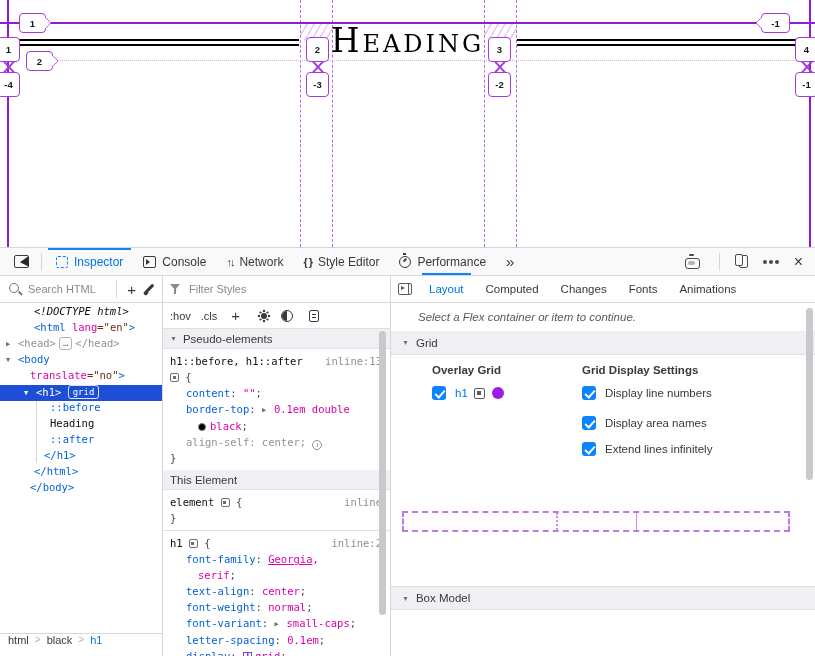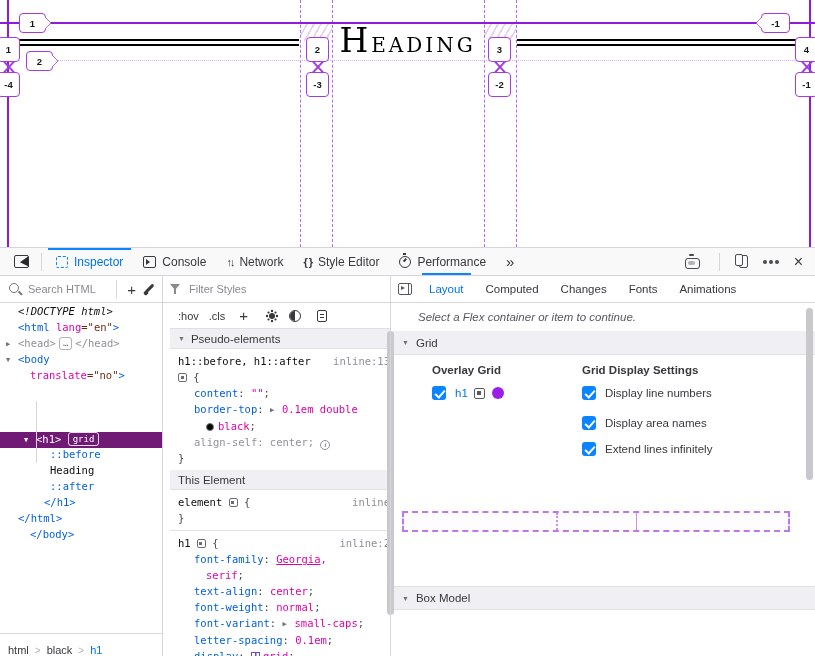--- a/index.html
+++ b/index.html
@@ -11,21 +11,21 @@
   .vs { position:absolute; top:0; bottom:0; width:2px; background:#8d1bd8; z-index:1; }
   .vd { position:absolute; top:0; bottom:0; width:0; border-left:1.5px dashed #b56ae6; z-index:1; }
   .hs { position:absolute; left:0; right:0; top:22px; height:2px; background:#8d1bd8; z-index:1; }
   .hd { position:absolute; left:56px; right:6px; top:60px; border-top:1.6px dotted #d8aef2; z-index:1; }
   .hatch { position:absolute; top:23px; height:18px; width:32px; z-index:0;
     background:repeating-linear-gradient(120deg, rgba(170,70,220,.28) 0 1.5px, rgba(170,70,220,0) 1.5px 6px); }
   .dbl { position:absolute; top:39px; height:7px; border-top:2px solid #000; border-bottom:2px solid #000; z-index:2; }
   #pg-heading { position:absolute; left:0; right:0; top:24px; text-align:center; z-index:3;
     font-family:"DejaVu Serif",serif; color:#000; line-height:1; letter-spacing:3px; white-space:nowrap; }
   #pg-heading .hfirst { font-size:33px; }
-  #pg-heading .hrest  { font-size:20px; text-transform:uppercase; letter-spacing:3px; }
+  #pg-heading .hrest  { font-size:24px; text-transform:uppercase; letter-spacing:3px; }
   .gb { position:absolute; background:#fff; border:1.5px solid #a43be0; border-radius:4px;
         display:flex; align-items:center; justify-content:center; z-index:5;
         font:600 9.5px "Liberation Sans",sans-serif; color:#18181a; }
   .gb.tip-r::after, .gb.tip-l::after { content:""; position:absolute; top:50%; width:8px; height:8px;
         background:#fff; border-top:1.5px solid #a43be0; border-right:1.5px solid #a43be0; border-radius:1px; }
   .gb.tip-r::after { right:-5px; transform:translateY(-50%) rotate(45deg); }
   .gb.tip-l::after { left:-5px;  transform:translateY(-50%) rotate(-135deg); }
   .xc { position:absolute; width:18px; height:12px; z-index:4; }
   .xc::before,.xc::after { content:""; position:absolute; left:8px; top:-2px; width:2px; height:16px; background:#a43be0; }
   .xc::before { transform:rotate(42deg); } .xc::after { transform:rotate(-42deg); }
@@ -52,40 +52,40 @@
     font-size:11.5px; color:#38383d; }
   .sb-tab.active { color:#0074e8; }
   .sb-tab.active::before { content:""; position:absolute; top:0; left:4px; right:4px; height:2px; background:#0a84ff; }
 
   
   .pdiv { position:absolute; width:1px; background:#d7d7db; top:276px; bottom:0; z-index:9; }
 
   
   #markup-panel { position:absolute; left:0; top:303px; width:162px; height:330px; background:#fff; overflow:hidden; }
   .mrow { height:16px; line-height:16px; white-space:pre; font:10.5px "DejaVu Sans Mono",monospace; color:#0c0c0d; }
-  .p6{padding-left:6px}.p18{padding-left:18px}.p24{padding-left:24px}.p30{padding-left:30px}.p44{padding-left:44px}.p50{padding-left:50px}
+  .p6{padding-left:6px}.p18{padding-left:34px}.p24{padding-left:24px}.p30{padding-left:30px}.p44{padding-left:44px}.p50{padding-left:50px}
   .tk-doctype { font-style:italic; color:#0c0c0d; }
   .tk-tag { color:#0060df; } .tk-attr { color:#dd00a9; } .tk-attv { color:#6e2b12; }
   .tk-dim { color:#909095; } .tk-pseudo { color:#0060df; } .tk-text { color:#0c0c0d; }
   .tk-exp { color:#737373; font-size:7px; display:inline-block; width:12px; vertical-align:1px; }
   .tk-dots { display:inline-block; border:1px solid #b1b1b3; border-radius:3px; padding:0 3px; margin:0 3px;
     color:#737373; font-size:9px; line-height:11px; vertical-align:1px; }
-  .mrow.sel { background:#701a75;margin-top:47px; }
+  .mrow.sel { background:#1d4ed8; }
   .mrow.sel .tk-tagw,.mrow.sel .tk-expw,.mrow.sel .tk-plain { color:#fff; }
   .tk-expw { font-size:7px; display:inline-block; width:12px; vertical-align:1px; }
   .tk-gridbadge { display:inline-block; border:1px solid rgba(255,255,255,.85); color:#fff; border-radius:3px;
     padding:0 4px; font-size:9px; line-height:12px; vertical-align:1px; }
   #child-guide { position:absolute; left:36px; top:98px; height:62px; width:1px; background:#d7d7db; }
   #breadcrumb { position:absolute; left:0; top:633px; width:162px; height:23px; background:#fff;
-    border-top:1px solid #d7d7db; display:flex; align-items:flex-end; gap:6px; padding-left:8px; font-size:11px; color:#38383d; }
+    border-top:1px solid #d7d7db; display:flex; align-items:flex-start; gap:6px; padding-left:8px; font-size:11px; color:#38383d; }
   .bc-sep { color:#b1b1b3; font-size:10px; }
   .bc-active { color:#0074e8; }
 
   
-  #rules-panel { position:absolute; left:170px; top:303px; width:228px; height:353px; background:#fff; overflow:hidden; }
+  #rules-panel { position:absolute; left:162px; top:303px; width:228px; height:353px; background:#fff; overflow:hidden; }
   #hov-row { height:26px; border-bottom:1px solid #e0e0e2; display:flex; align-items:center; padding:0 8px; color:#38383d; }
   #hov-row .tg { font-size:11px; }
   .sec-h { background:#f0f0f4; border-bottom:1px solid #e0e0e2; height:20px; display:flex; align-items:center;
     gap:6px; padding-left:8px; font-size:11.5px; color:#38383d; }
   .tri { color:#737373; font-size:7px; }
   .code { font:10.5px "DejaVu Sans Mono",monospace; color:#0c0c0d; padding:4px 8px; }
   .cl { min-height:16px; line-height:16px; white-space:pre; }
   .ind1 { padding-left:16px; } .ind2 { padding-left:28px; }
   .rule-sep { border-top:1px solid #e0e0e2; }
   .rlink { float:right; color:#8f8f98; }

